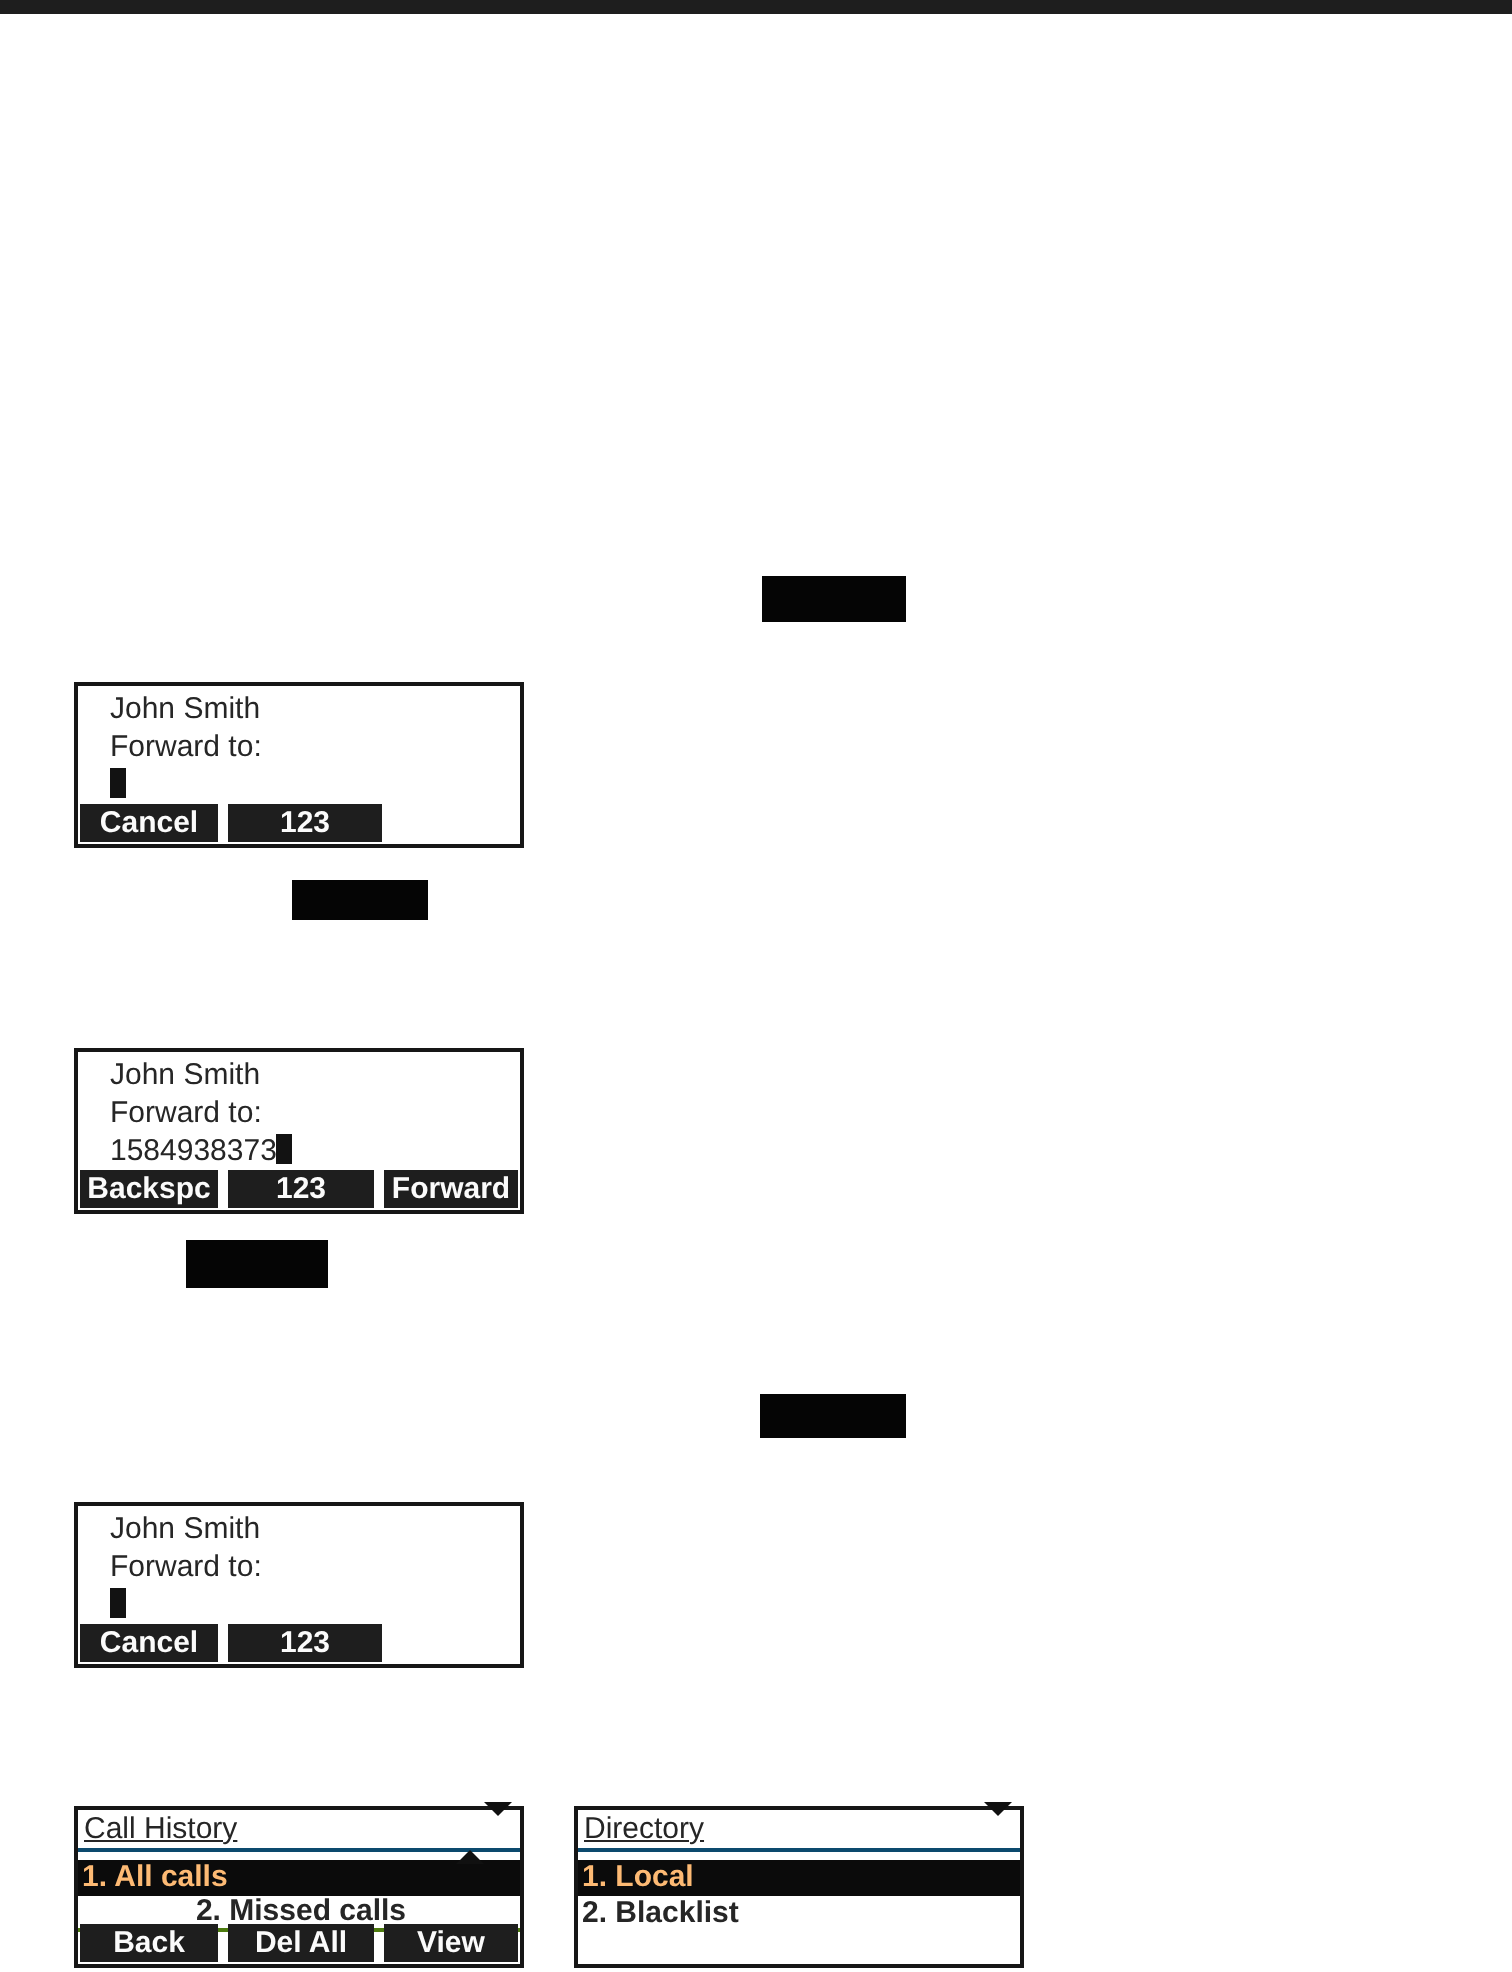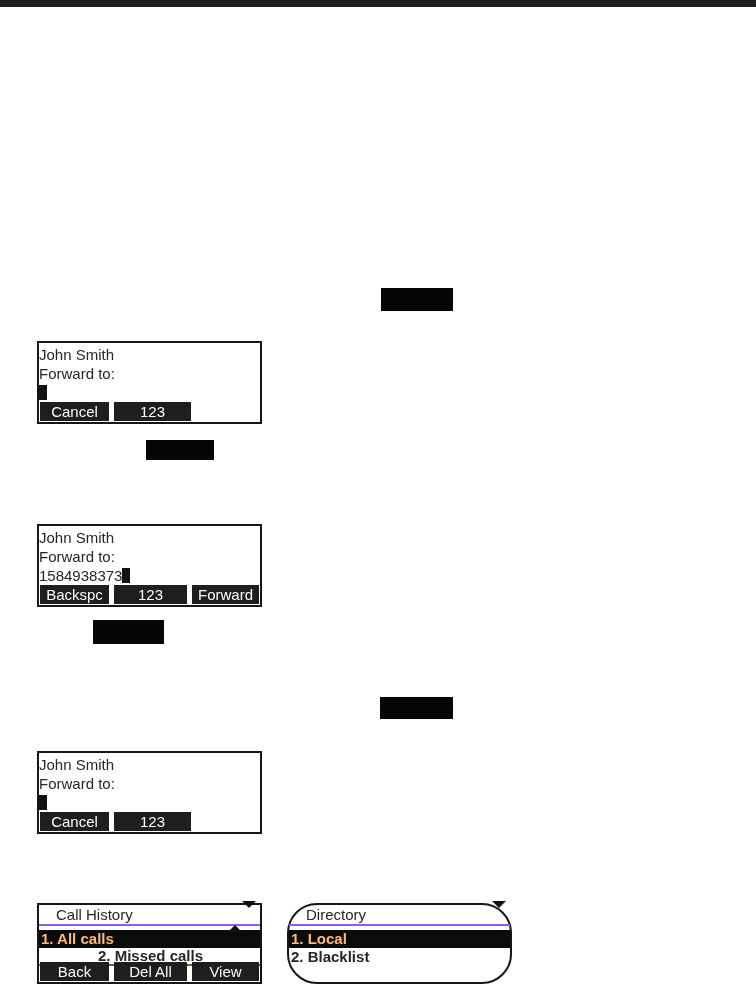--- a/index.html
+++ b/index.html
@@ -11,35 +11,35 @@
   .redact { position:absolute; background:#050505; }
 
   
   .screen {
     position:absolute; width:221px; background:#ffffff;
     border:2px solid #161616; color:#262626;
   }
   .screen.tall { height:79px; }
   .screen.list { height:77px; }
 
-  .scr-line { padding-left:0; font-size:15px; line-height:19px; height:19px; white-space:nowrap; }
+  .scr-line { padding-left:16px; font-size:15px; line-height:19px; height:19px; white-space:nowrap; }
   .scr-line.first { margin-top:2px; }
   .bold { font-weight:normal; }
   .cursor { display:inline-block; width:8px; height:15px; background:#121212; vertical-align:-2px; }
 
-  .sk-row { position:absolute; left:1px; right:1px; bottom:1px; height:19px; display:flex; gap:5px; }
+  .sk-row { position:absolute; left:1px; right:1px; bottom:1px; height:19px; display:flex; gap:5px;font-weight:bold; }
   .sk {
     background:#1e1e1e; color:#fbfbfb; font-size:15px; line-height:19px;
     text-align:center; flex:0 0 auto;
   }
   .sk.w1 { width:69px; } .sk.w2 { width:73px; } .sk.w2b { width:77px; } .sk.fill { flex:1 1 auto;text-align:center; }
 
   .lcd-title {
-    height:19px; line-height:19px; padding-left:17px; font-size:15px;
-    border-bottom:2px solid #8b5cf6; position:relative;
+    height:19px; line-height:19px; padding-left:3px; font-size:15px;
+    border-bottom:2px solid #0c4a6e; position:relative;text-decoration:underline;
   }
   .title-icon { position:absolute; right:4px; top:2px; }
   .tri { width:0; height:0; border-left:7px solid transparent; border-right:7px solid transparent; }
   .tri.up { border-bottom:7px solid #101010; }
   .tri.down { border-top:7px solid #101010; margin-top:2px; }
   .tri.down.solo { margin-top:4px; }
   .icon-stem { width:3px; height:3px; background:#101010; margin:0 auto; }
 
   .item { height:18px; line-height:18px; font-size:15px; font-weight:bold; padding-left:2px; white-space:nowrap; }
   .item.selected { background:#0b0b0b; color:#fdba74; margin-top:4px; }
@@ -96,21 +96,21 @@
   </div>
   <div class="item selected">1. All calls</div>
   <div class="item underlined">2. Missed calls</div>
   <div class="sk-row">
     <div class="sk w1">Back</div>
     <div class="sk w2">Del All</div>
     <div class="sk fill">View</div>
   </div>
 </div>
 
-<div class="screen list" style="left:287px; top:903px;border-radius:30px;">
+<div class="screen list" style="left:287px; top:903px;">
   <div class="lcd-title">
     <span>Directory</span>
     <span class="title-icon">
       <span class="tri down solo"></span>
       <span class="icon-stem"></span>
     </span>
   </div>
   <div class="item selected">1. Local</div>
   <div class="item">2. Blacklist</div>
 </div>

